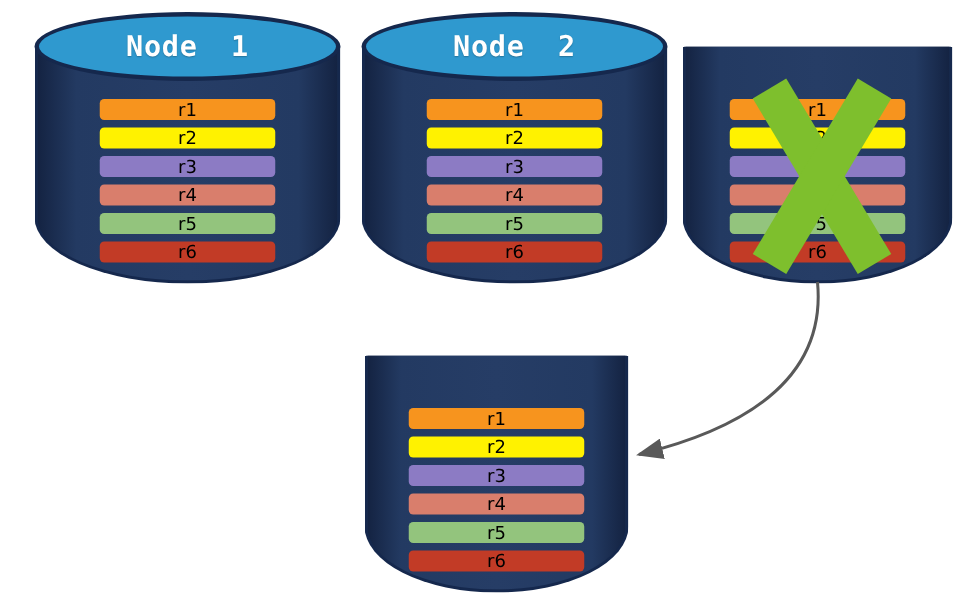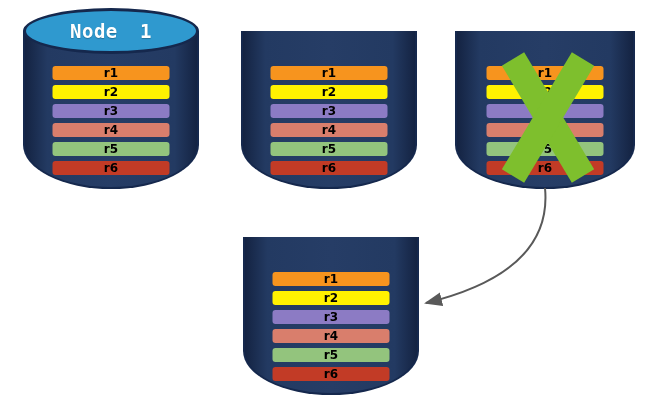--- a/index.html
+++ b/index.html
@@ -8,21 +8,21 @@
     background: #ffffff;
     font-family: "DejaVu Sans", sans-serif;
     position: relative;
     overflow: hidden;
   }
   .canvas {
     position: absolute; inset: 0;
   }
   .node {
     position: absolute;
-    width: 176px; height: 181px;
+    width: 204px; height: 181px;
   }
   .node.pos-1 { left: 23px;  top: 8px; }
   .node.pos-2 { left: 241px; top: 8px; }
   .node.pos-3 { left: 455px; top: 8px; width: 180px; }
   .node.pos-4 { left: 243px; top: 214px; width: 176px; }
 
   .cyl-body {
     position: absolute;
     left: 0; right: 0; top: 23px; bottom: 0;
     background: linear-gradient(90deg,
@@ -56,21 +56,21 @@
     position: absolute;
     left: 50%; transform: translateX(-50%);
     top: 58px;
     width: 117px;
   }
   .bar {
     height: 14px;
     margin-bottom: 5px;
     border-radius: 3px;
     color: var(--bar-text, #000000);
-    font-weight: bold;
+    font-weight: normal;
     font-size: 12px;
     line-height: 14px;
     text-align: center;
   }
   .x-overlay {
     position: absolute;
     left: 36px; top: 43px;
     width: 106px; height: 133px;
     display: none;
     pointer-events: none;
@@ -97,20 +97,23 @@
         <div class="bar" style="background: rgb(140, 123, 196);">r3</div>
         <div class="bar" style="background: rgb(217, 126, 108);">r4</div>
         <div class="bar" style="background: rgb(147, 196, 125);">r5</div>
         <div class="bar" style="background: rgb(194, 59, 38);">r6</div>
       </div>
 
   </div>
 
   <div class="node pos-2">
     <div class="cyl-body"></div>
+    <div class="cyl-top">
+      <span class="node-title">Node 2</span>
+    </div>
     <div class="bars">
         <div class="bar" style="background: rgb(247, 148, 30);">r1</div>
         <div class="bar" style="background: rgb(255, 242, 0);">r2</div>
         <div class="bar" style="background: rgb(140, 123, 196);">r3</div>
         <div class="bar" style="background: rgb(217, 126, 108);">r4</div>
         <div class="bar" style="background: rgb(147, 196, 125);">r5</div>
         <div class="bar" style="background: rgb(194, 59, 38);">r6</div>
       </div>
 
   </div>

